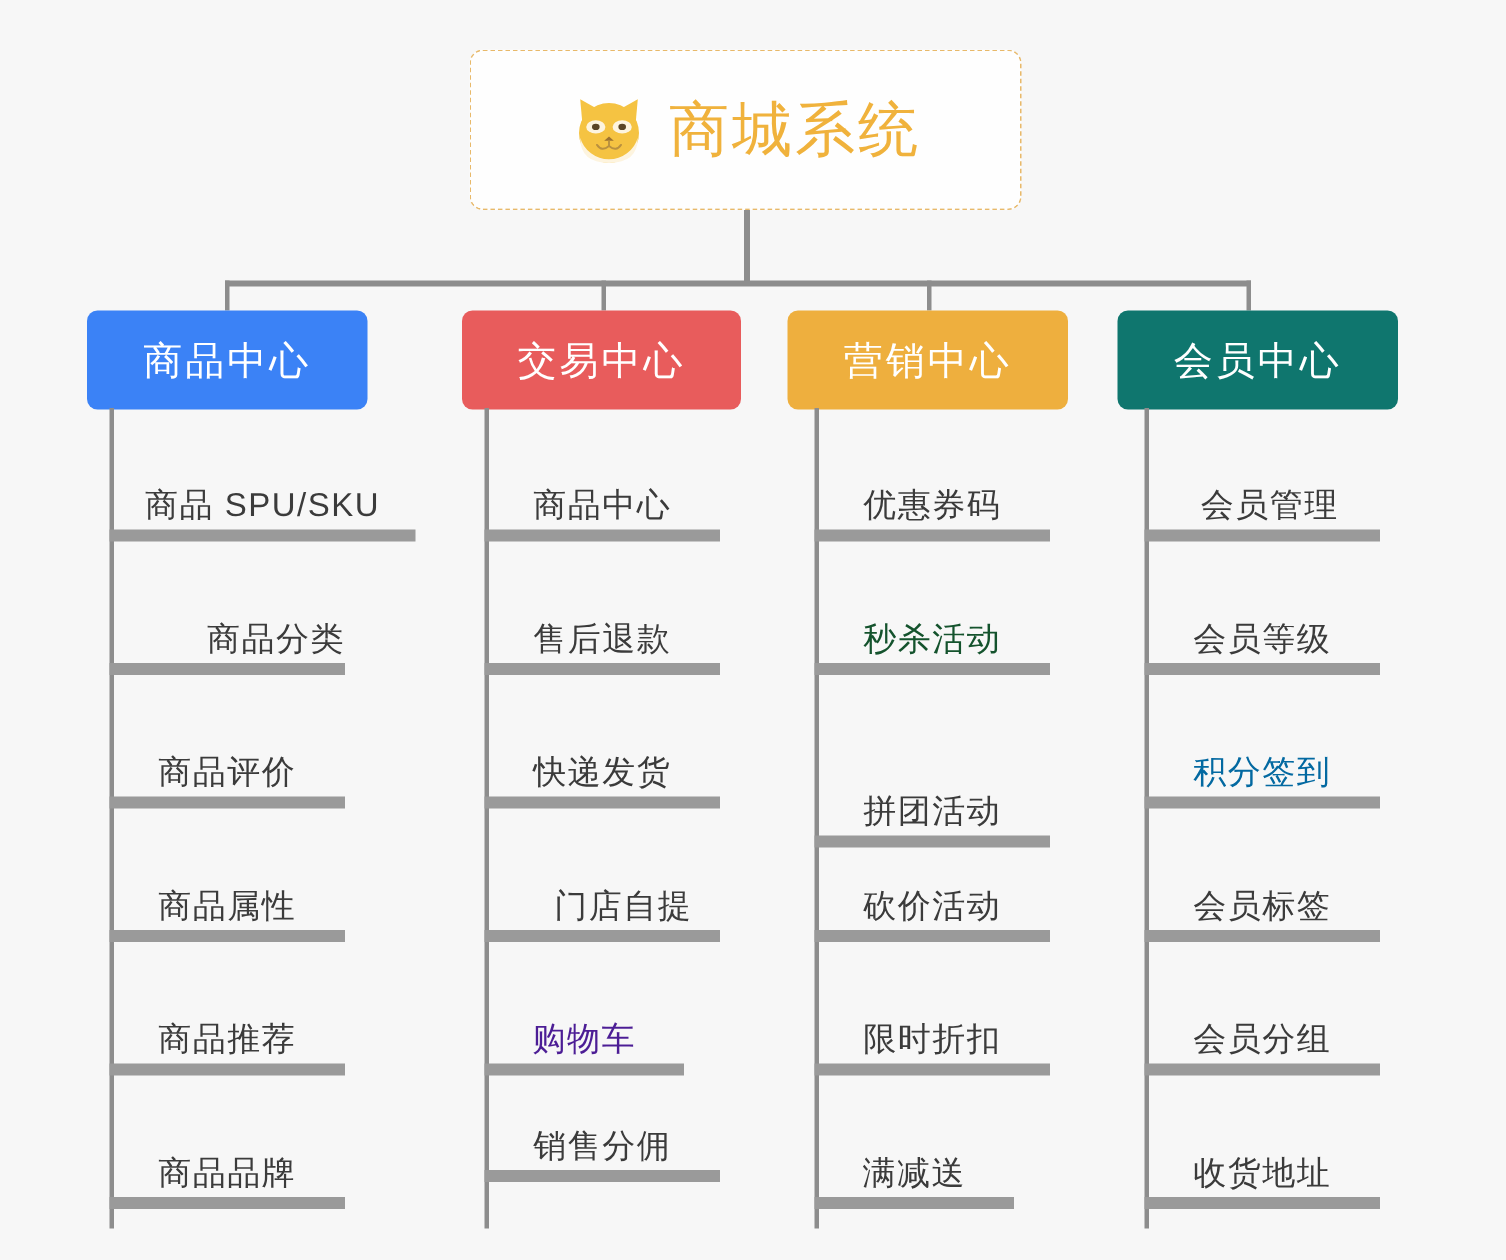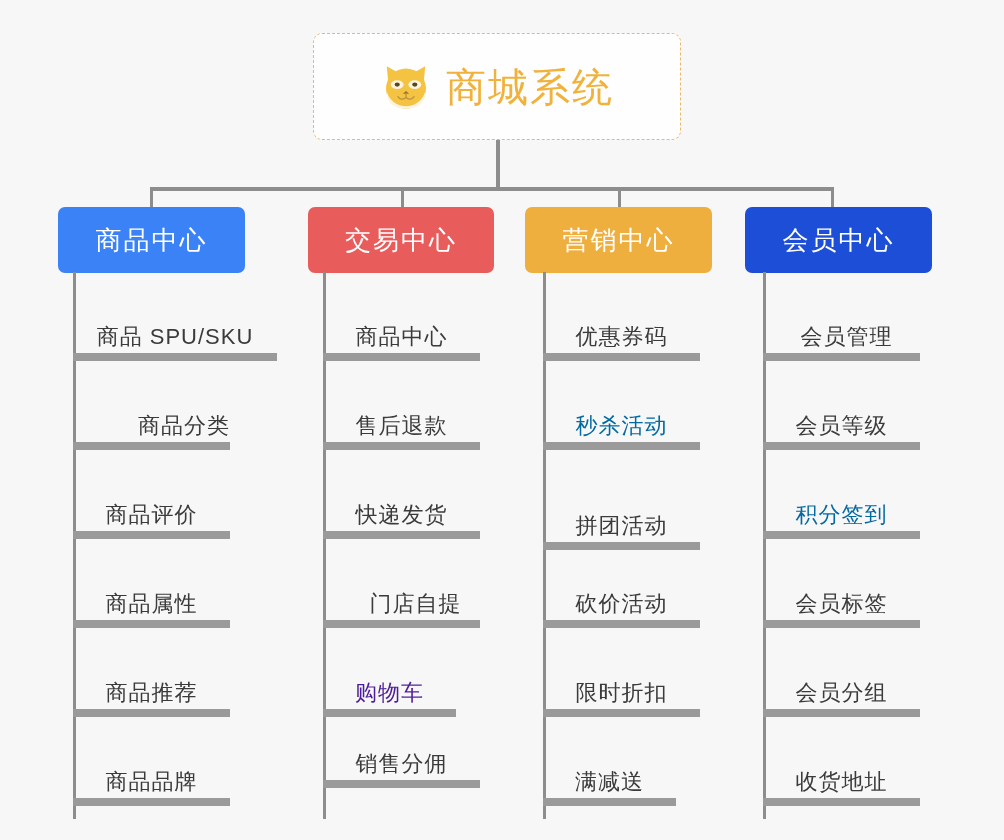--- a/index.html
+++ b/index.html
@@ -143,21 +143,21 @@
 
   <div class="cat-box" style="left: 58px; top: 207px; width: 187px; background: #3b82f6;">
     <span>商品中心</span>
   </div>
   <div class="cat-box" style="left: 308px; top: 207px; width: 186px; background: rgb(232, 92, 92);">
     <span>交易中心</span>
   </div>
   <div class="cat-box" style="left: 525px; top: 207px; width: 187px; background: rgb(238, 175, 62);">
     <span>营销中心</span>
   </div>
-  <div class="cat-box" style="left: 745px; top: 207px; width: 187px; background: #1d4ed8;">
+  <div class="cat-box" style="left: 745px; top: 207px; width: 187px; background: #0f766e;">
     <span>会员中心</span>
   </div>
 
   <div class="leaf-col" style="left:73px;">
     <div class="leaf-trunk" style="height: 547px; background: rgb(141, 141, 141);"></div>
     <div class="leaf-item" style="top: 0px; width: 204px; height: 89px; border-bottom-color: rgb(154, 154, 154);">
         <span class="leaf-label" style="color: rgb(59, 59, 59);">商品 SPU/SKU</span>
       </div>
     <div class="leaf-item" style="top: 89px; width: 157px; height: 89px; border-bottom-color: rgb(154, 154, 154); justify-content: flex-end;">
         <span class="leaf-label" style="color: rgb(59, 59, 59);">商品分类</span>
@@ -197,23 +197,23 @@
         <span class="leaf-label" style="color: rgb(59, 59, 59);">销售分佣</span>
       </div>
   </div>
 
   <div class="leaf-col" style="left:543px;">
     <div class="leaf-trunk" style="height: 547px; background: rgb(141, 141, 141);"></div>
     <div class="leaf-item" style="top: 0px; width: 157px; height: 89px; border-bottom-color: rgb(154, 154, 154);">
         <span class="leaf-label" style="color: rgb(59, 59, 59);">优惠券码</span>
       </div>
     <div class="leaf-item" style="top: 89px; width: 157px; height: 89px; border-bottom-color: rgb(154, 154, 154);">
-        <span class="leaf-label" style="color: #0369a1;">秒杀活动</span>
-      </div>
-    <div class="leaf-item" style="top: 178px; width: 157px; height: 100px; border-bottom-color: rgb(154, 154, 154);">
+        <span class="leaf-label" style="color: #14532d;">秒杀活动</span>
+      </div>
+    <div class="leaf-item" style="top: 178px; width: 157px; height: 115px; border-bottom-color: rgb(154, 154, 154);">
         <span class="leaf-label" style="color: rgb(59, 59, 59);">拼团活动</span>
       </div>
     <div class="leaf-item" style="top: 267px; width: 157px; height: 89px; border-bottom-color: rgb(154, 154, 154);">
         <span class="leaf-label" style="color: rgb(59, 59, 59);">砍价活动</span>
       </div>
     <div class="leaf-item" style="top: 356px; width: 157px; height: 89px; border-bottom-color: rgb(154, 154, 154);">
         <span class="leaf-label" style="color: rgb(59, 59, 59);">限时折扣</span>
       </div>
     <div class="leaf-item" style="top: 445px; width: 133px; height: 89px; border-bottom-color: rgb(154, 154, 154);">
         <span class="leaf-label" style="color: rgb(59, 59, 59);">满减送</span>

